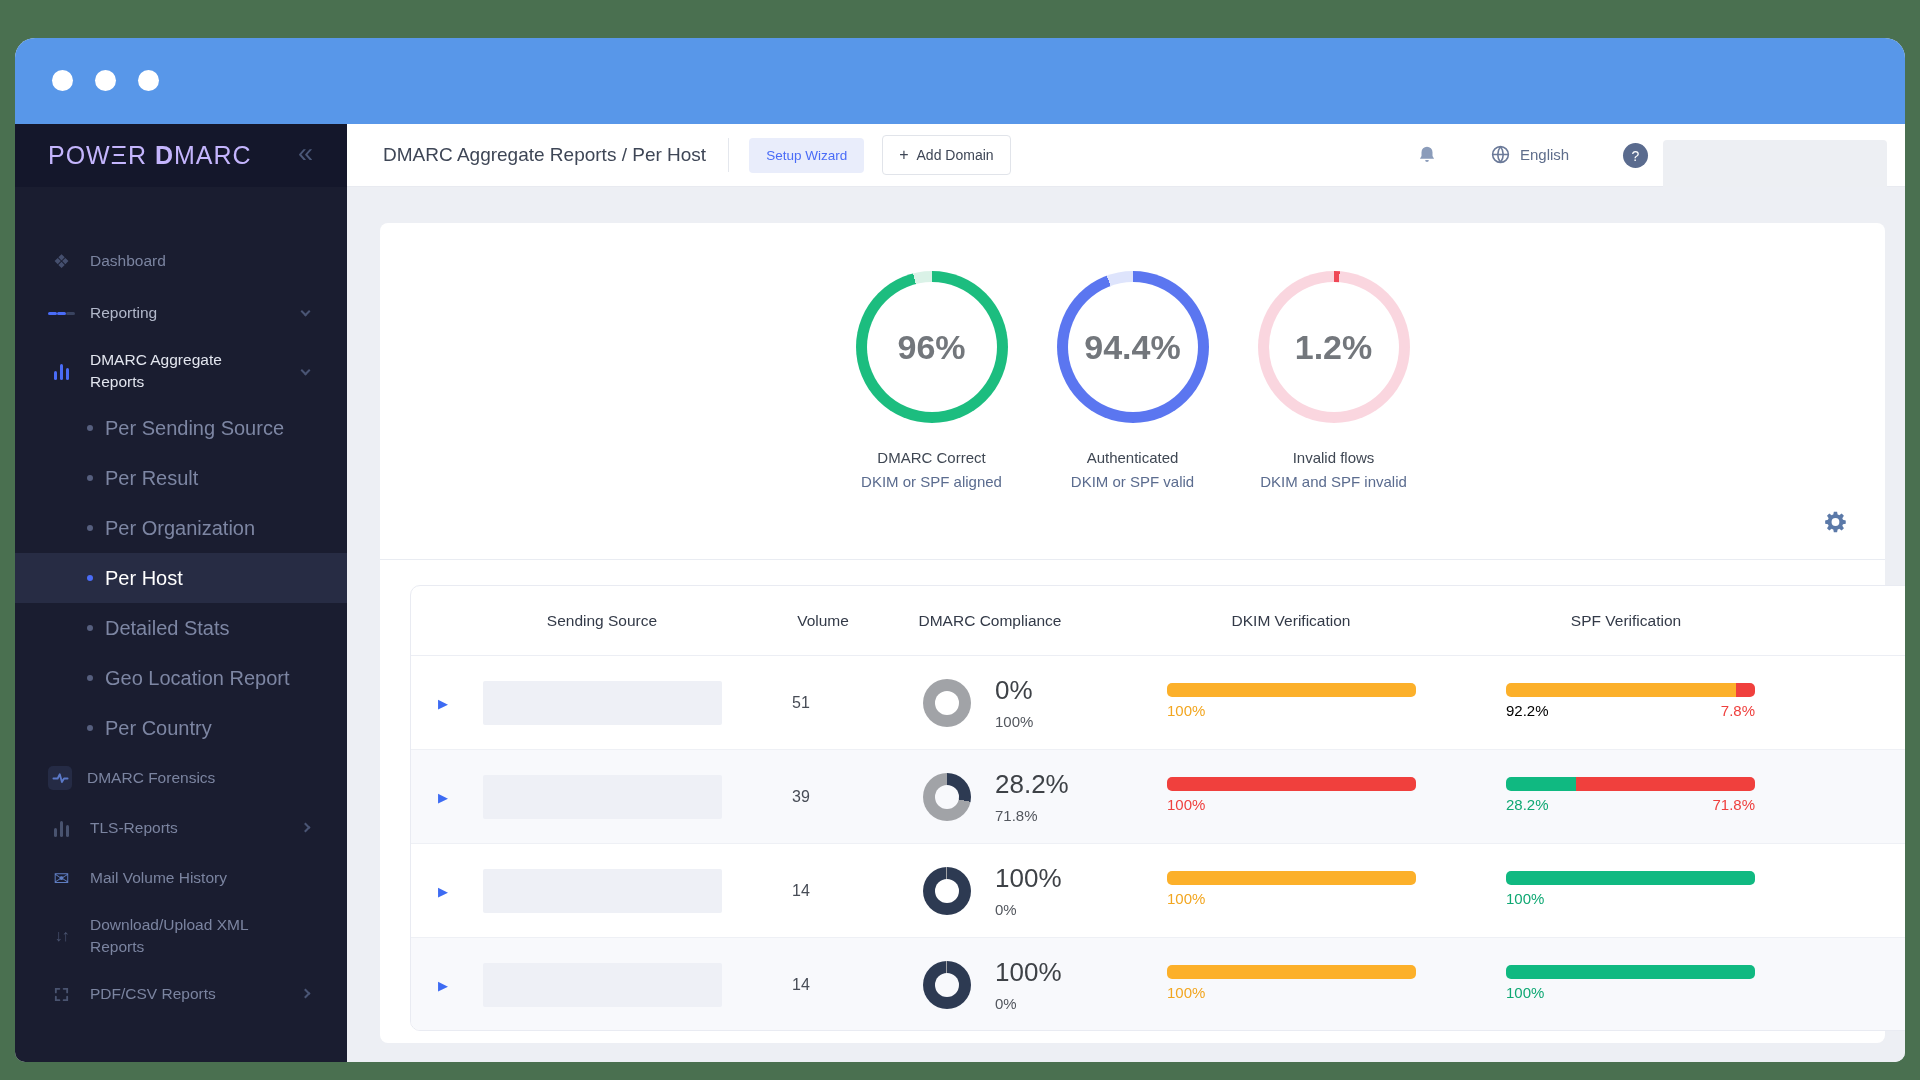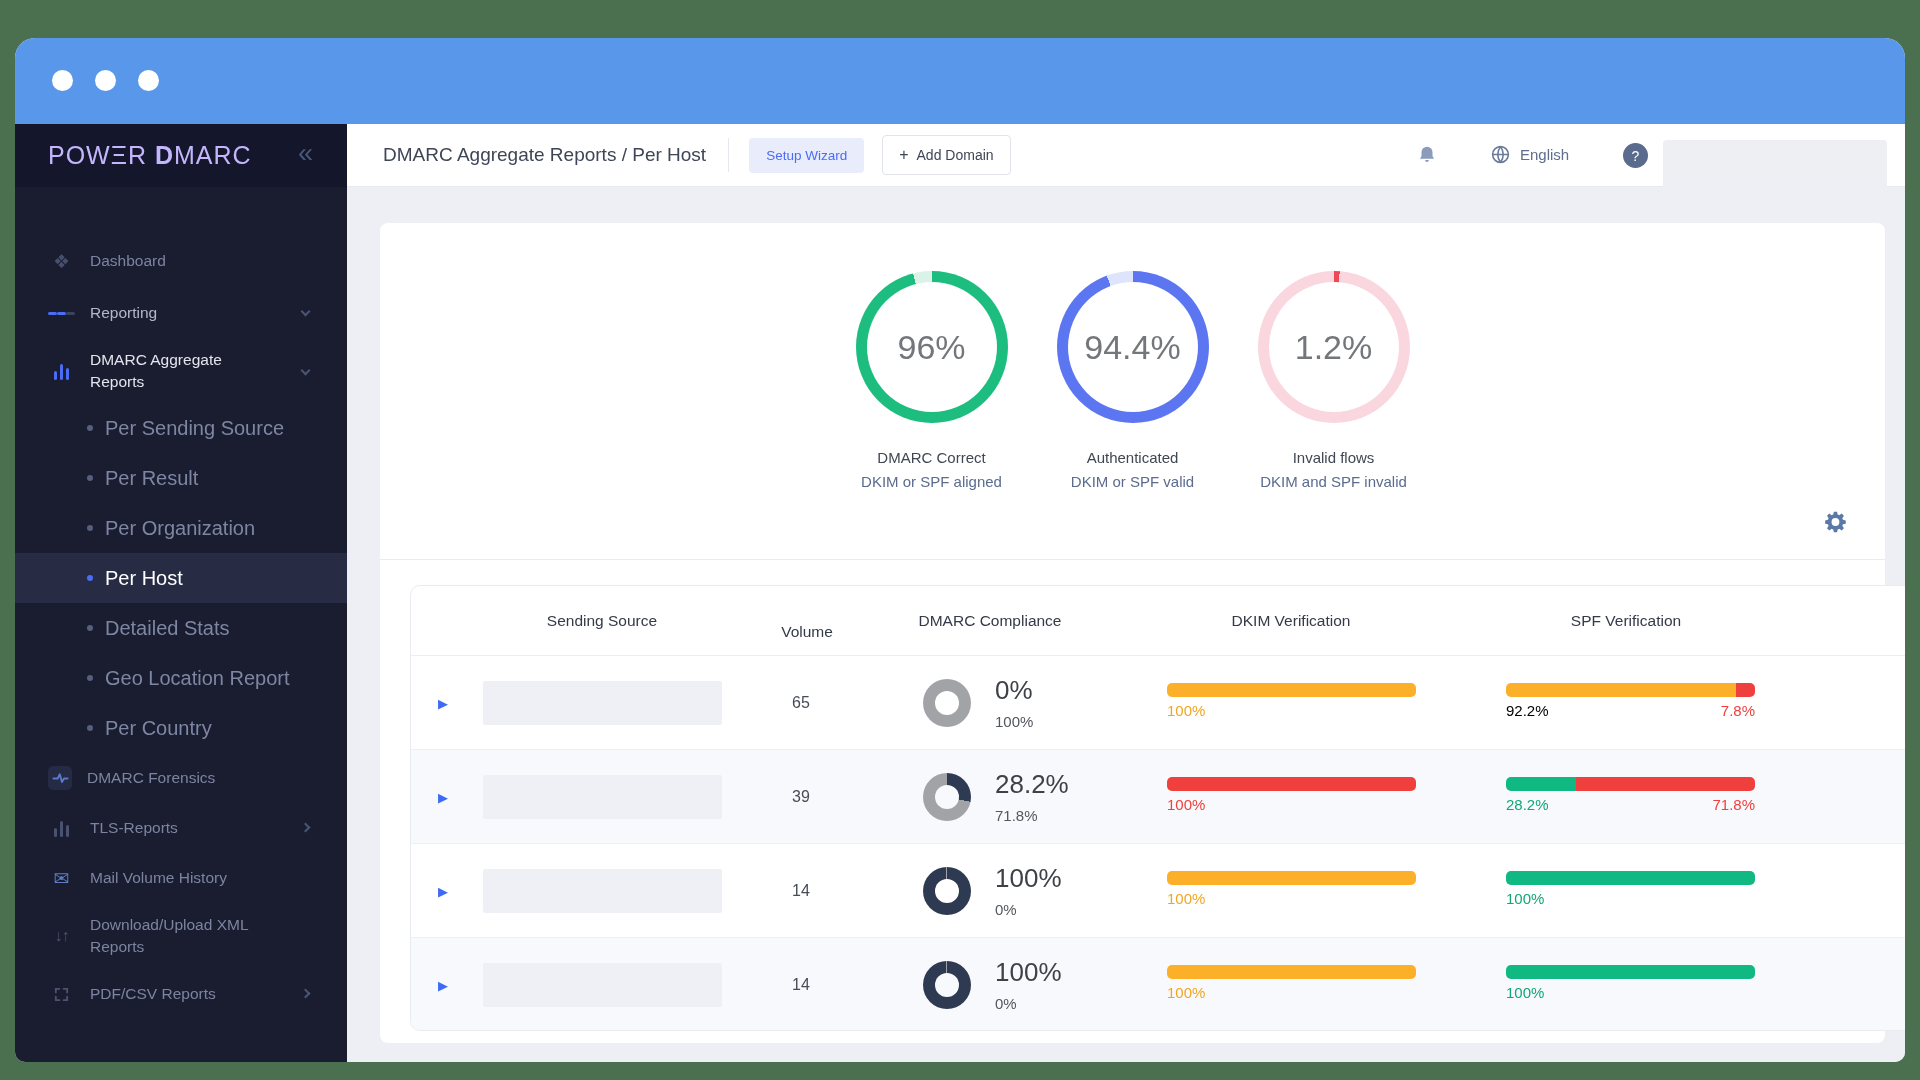--- a/index.html
+++ b/index.html
@@ -65,21 +65,21 @@
   .lang span { font-size:15px; color:#5f6e8c; }
   .help { position:absolute; left:1276px; top:19px; width:25px; height:25px; border-radius:50%; background:#5a6b8e; color:#fff; font-size:14px; display:flex; align-items:center; justify-content:center; cursor:pointer; }
   .profilebox { position:absolute; left:1316px; top:16px; width:224px; height:47px; background:#edeff3; border-radius:4px 4px 0 0; cursor:pointer; }
 
   .page { position:relative; flex:1; }
   .maincard { position:absolute; left:33px; top:36px; width:1505px; height:820px; background:#fff; border-radius:8px; }
 
   .donut-sec { height:337px; position:relative; border-bottom:1px solid #e9ecf2; }
   .donuts { display:flex; justify-content:center; gap:23px; padding-top:48px; }
   .bigblock { width:178px; text-align:center; }
-  .bigdonut { width:152px; height:152px; border-radius:50%; position:relative; margin:0 auto; }
+  .bigdonut { width:152px; height:152px; border-radius:50%; position:relative; margin:0 auto;font-weight:bold; }
   .bigdonut::after { content:""; position:absolute; inset:11px; background:#fff; border-radius:50%; }
   .bigval { position:absolute; inset:0; display:flex; align-items:center; justify-content:center; font-size:34px; color:#73777c; z-index:2; }
   .dlabel1 { margin-top:26px; font-size:15px; color:#3f4753; }
   .dlabel2 { margin-top:7px; font-size:15px; color:#5b6c8f; }
   .gear { position:absolute; right:36px; bottom:20px; cursor:pointer; }
 
   .tablecard { position:absolute; left:30px; top:362px; width:1695px; height:446px; background:#fff; border:1px solid #e9ebf2; border-radius:10px; overflow:hidden; }
   .thead { height:70px; position:relative; border-bottom:1px solid #eceef4; }
   .th { position:absolute; top:50%; transform:translate(-50%,-50%); font-size:15.5px; color:#333a48; white-space:nowrap; }
   .trow { height:94px; position:relative; border-bottom:1px solid #eef0f5; }
@@ -274,30 +274,30 @@
               <svg width="26" height="26" viewBox="0 0 24 24" fill="#5b79a8">
                   <path d="M21 13.5v-3l-2.6-.5a6.7 6.7 0 0 0-.6-1.5l1.5-2.2-2.1-2.1-2.2 1.5c-.5-.3-1-.5-1.5-.6L13 2.5h-3l-.5 2.6c-.5.1-1 .3-1.5.6L5.8 4.2 3.7 6.3l1.5 2.2c-.3.5-.5 1-.6 1.5l-2.6.5v3l2.6.5c.1.5.3 1 .6 1.5l-1.5 2.2 2.1 2.1 2.2-1.5c.5.3 1 .5 1.5.6l.5 2.6h3l.5-2.6c.5-.1 1-.3 1.5-.6l2.2 1.5 2.1-2.1-1.5-2.2c.3-.5.5-1 .6-1.5z"></path>
                   <circle cx="11.5" cy="12" r="3.6" fill="#fff"></circle>
                 </svg>
             </span>
           </div>
 
           <div class="tablecard">
             <div class="thead">
               <span class="th" style="left:191px;">Sending Source</span>
-              <span class="th" style="left:396px;margin-top:11px;">Volume</span>
+              <span class="th" style="left:412px;">Volume</span>
               <span class="th" style="left:579px;">DMARC Compliance</span>
               <span class="th" style="left:880px;">DKIM Verification</span>
               <span class="th" style="left:1215px;">SPF Verification</span>
             </div>
 
             <div class="trow">
               <span class="exp">▶</span>
               <span class="srcbox"></span>
-              <span class="vol">65</span>
+              <span class="vol">51</span>
               <span class="cdonut" style="background: conic-gradient(rgb(45, 58, 82) 0deg, rgb(45, 58, 82) 0deg, rgb(161, 163, 167) 0deg, rgb(161, 163, 167) 360deg);"></span>
               <span class="cmain">0%</span>
               <span class="csub">100%</span>
               <span class="bar dkim">
                   <i style="width: 100%; background: rgb(252, 176, 42);"></i>
                 </span>
               <span class="barlabels dkim">
                   <span style="color: rgb(242, 166, 32);">100%</span>
                 </span>
               <span class="bar spf">

